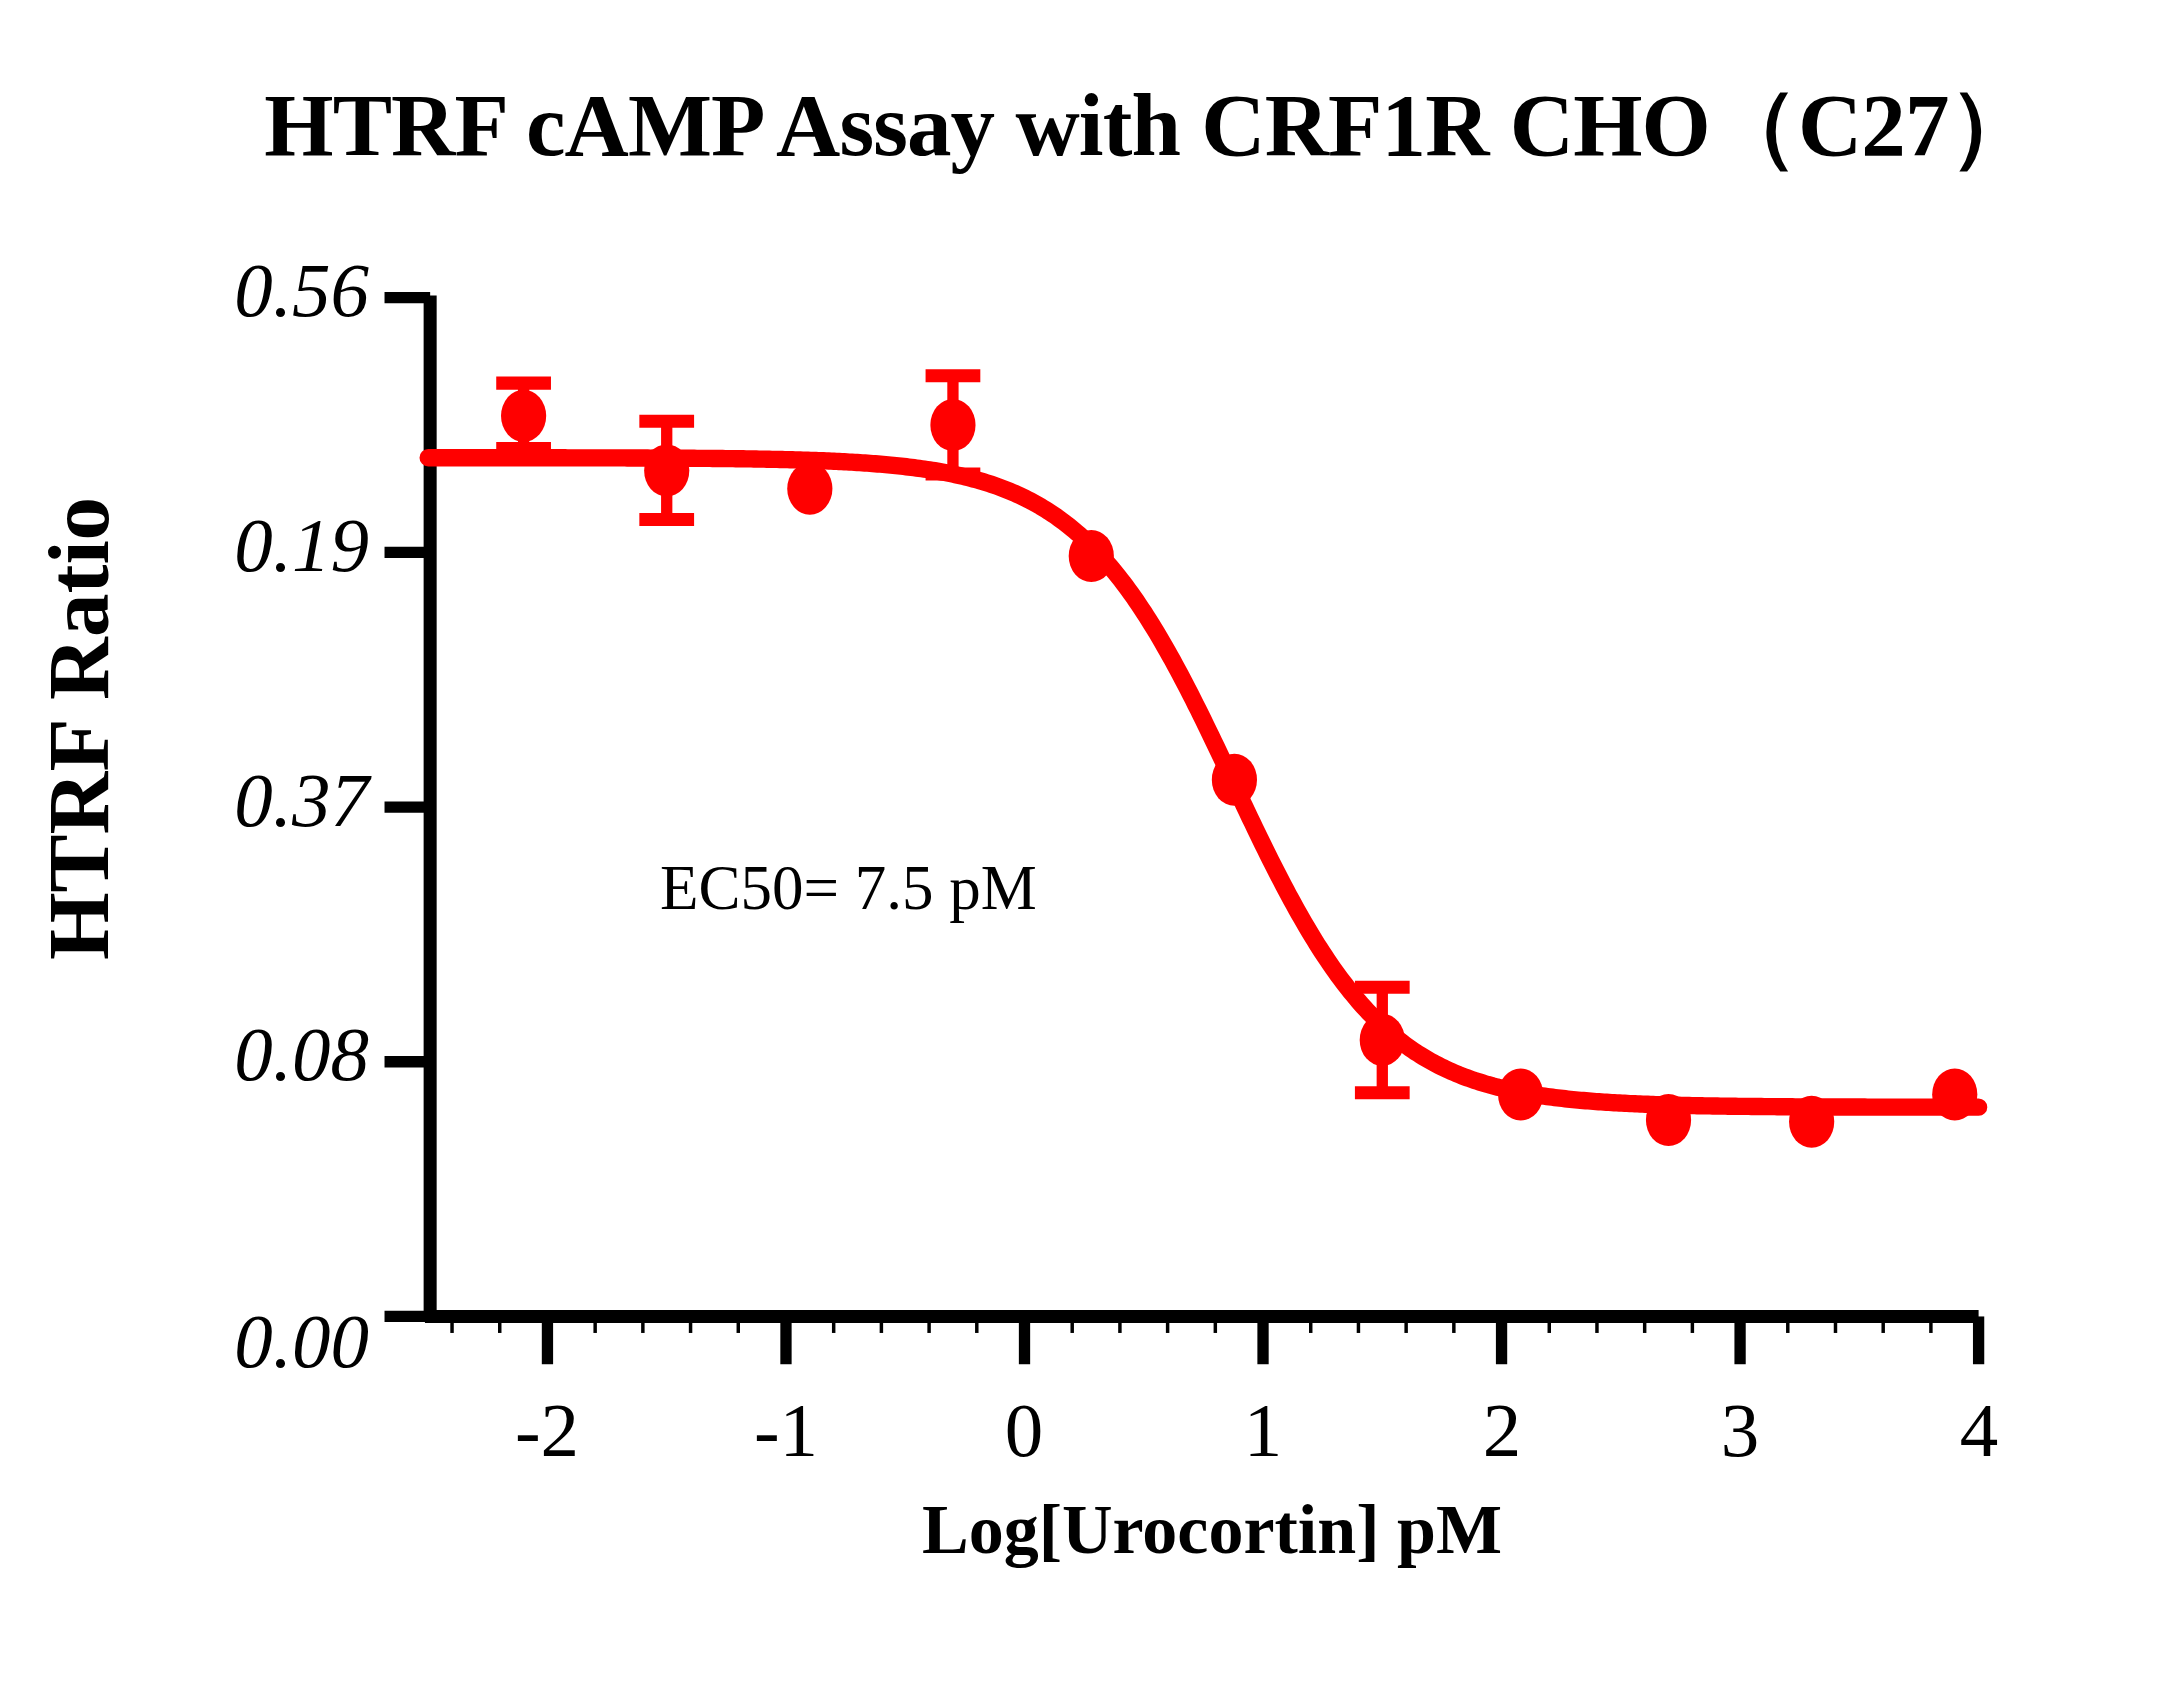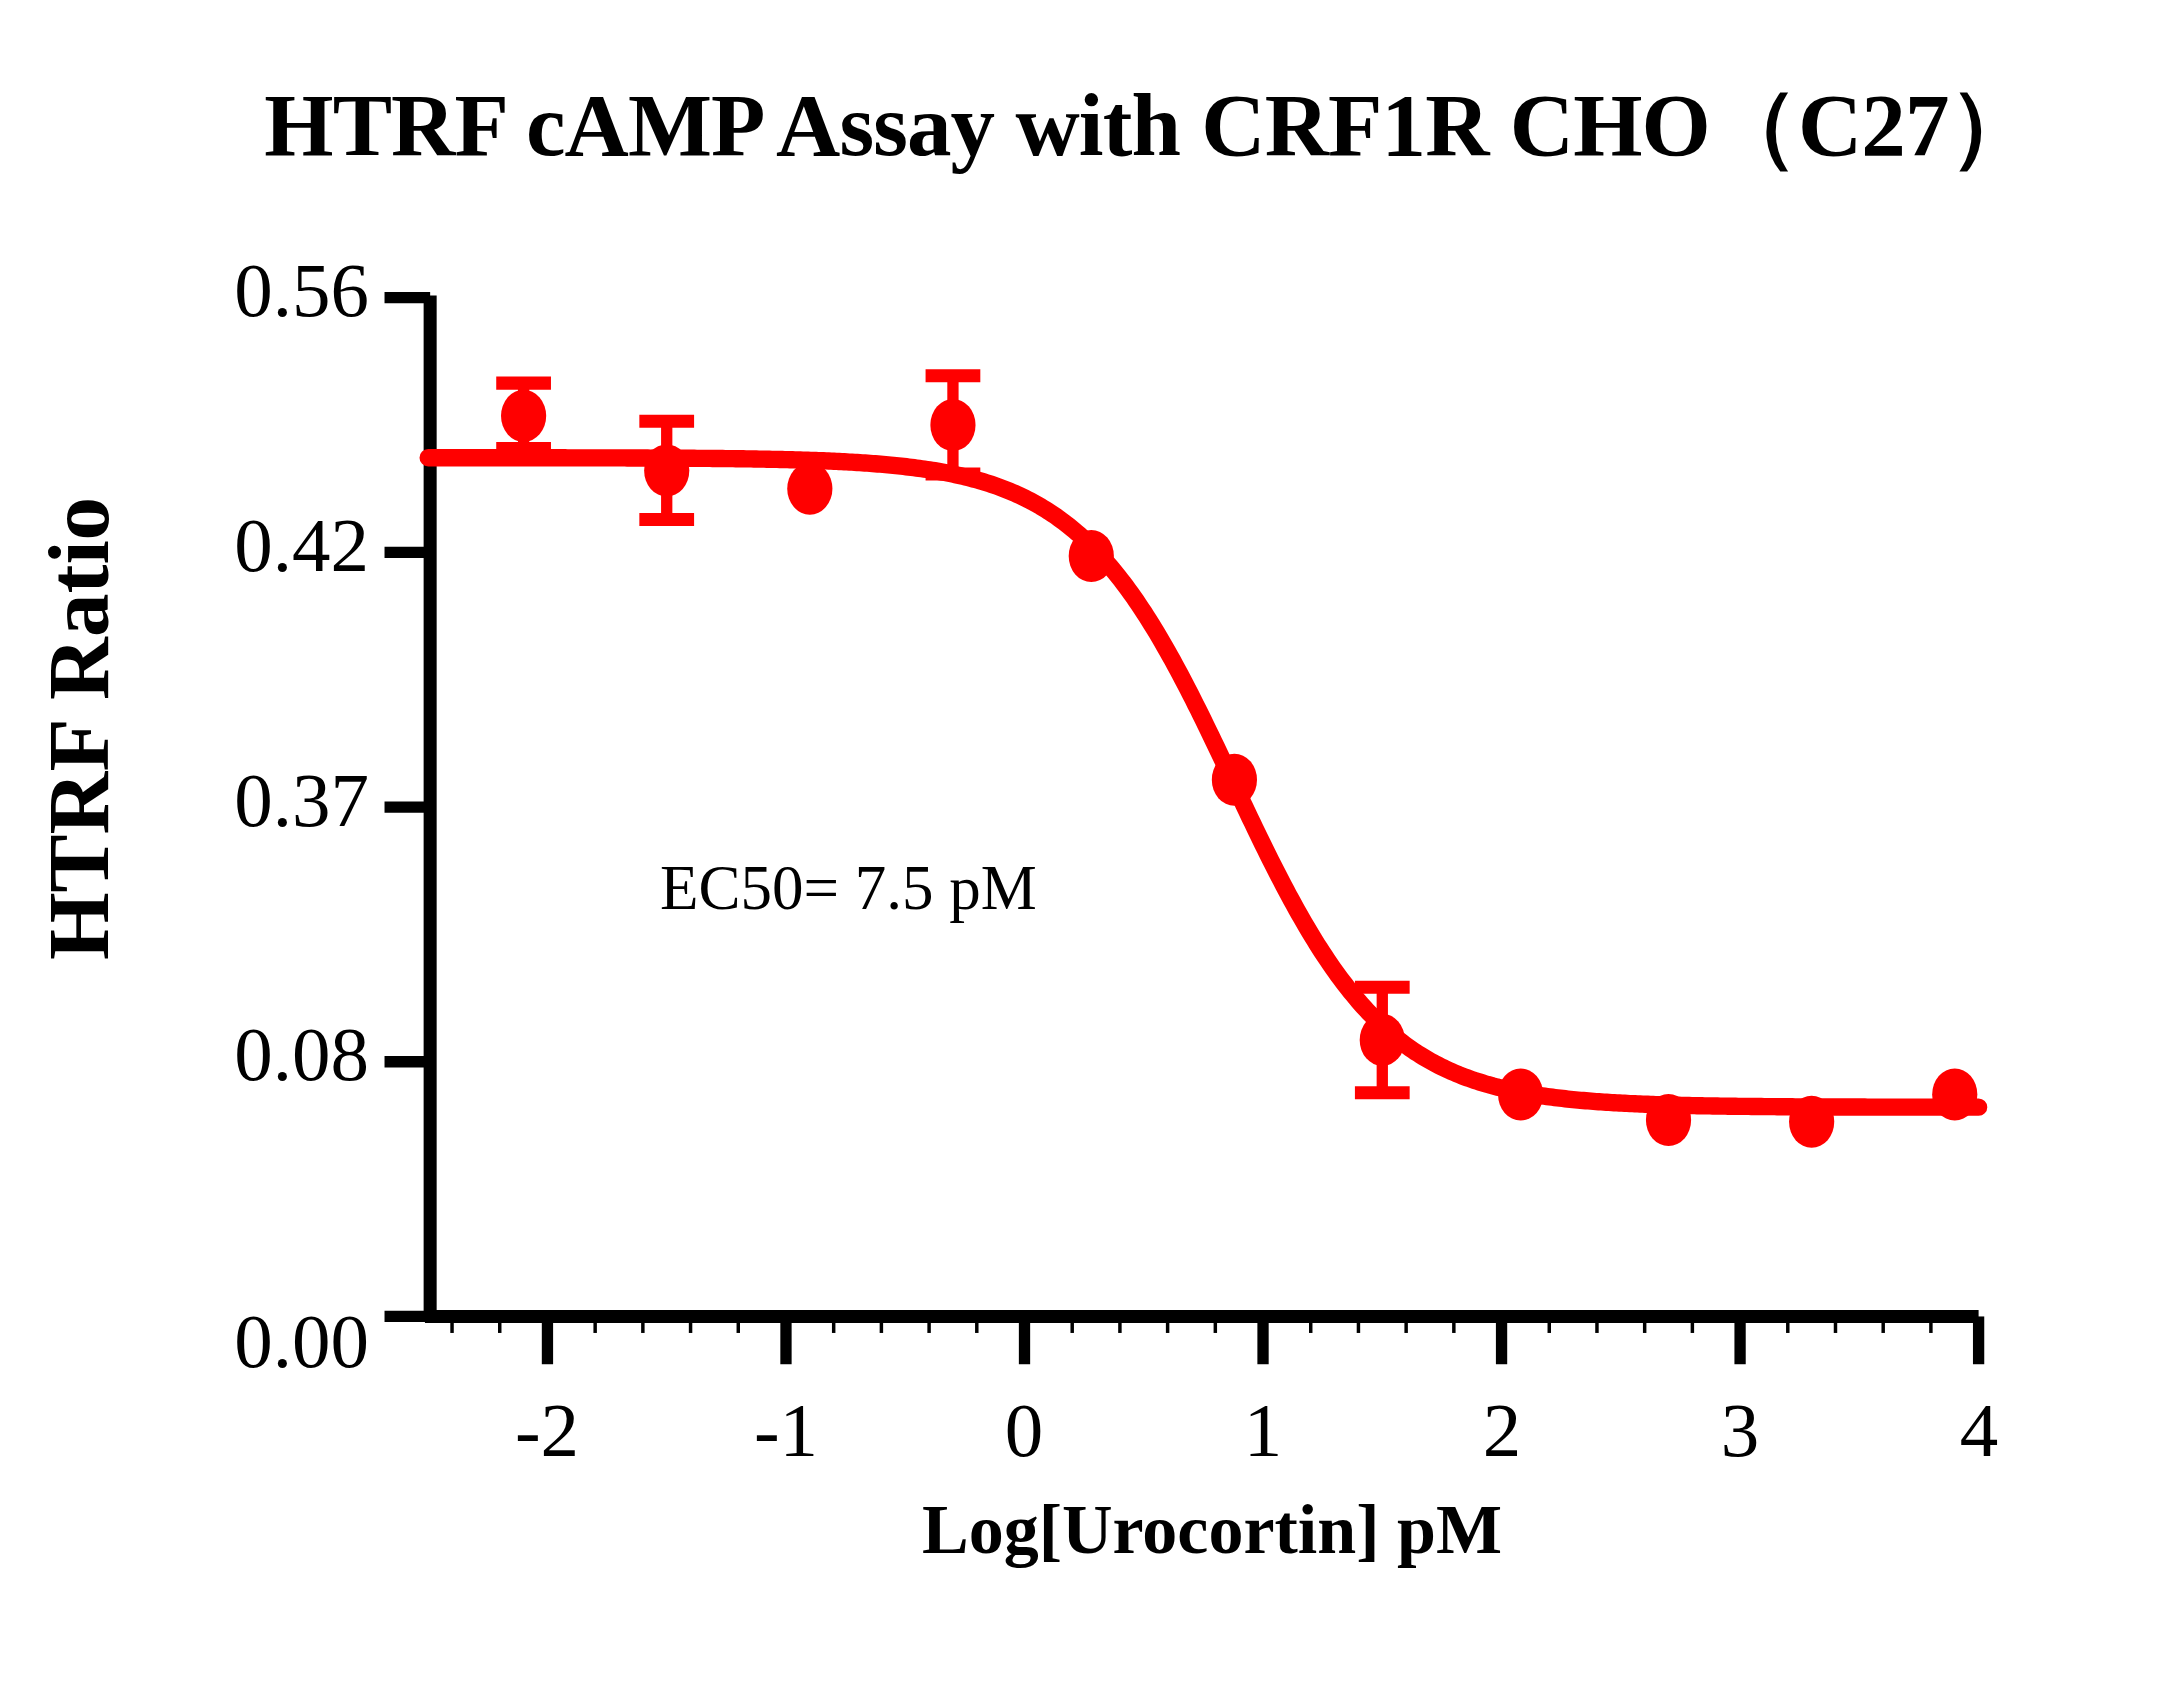--- a/index.html
+++ b/index.html
@@ -9,21 +9,21 @@
   #chart-title{
     position:absolute; left:0; top:65px; width:2301px;
     text-align:center; font-size:89px; font-weight:bold;
     letter-spacing:-0.9px; white-space:nowrap;
   }
 
   #plot-svg{position:absolute;left:0;top:0;}
 
   .axis-tick-label{
     position:absolute; font-size:77px; font-weight:normal;
-    white-space:nowrap; text-align:right;
+    white-space:nowrap; text-align:right;font-style:italic;
   }
   .x-tick-label{
     position:absolute; font-size:77px; text-align:center;
     white-space:nowrap; transform:translateX(-50%);
   }
   #y-axis-title{
     position:absolute; left:-269px; top:678px; width:695px;
     transform:rotate(-90deg); transform-origin:50% 50%;
     text-align:center; font-size:87px; font-weight:bold; white-space:nowrap;
   }
@@ -113,21 +113,21 @@
       <ellipse cx="3840.3" cy="2577.75" rx="52" ry="60" fill="#FF0000"></ellipse>
       <ellipse cx="4169.7" cy="2581.9375" rx="52" ry="60" fill="#FF0000"></ellipse>
       <ellipse cx="4499.1" cy="2519.125" rx="52" ry="60" fill="#FF0000"></ellipse>
     </g>
 </svg>
 
 <div id="y-tick-labels">
     <div class="axis-tick-label" style="right: 1932px; top: 1265px; margin-top: 32px;">0.00</div>
     <div class="axis-tick-label" style="right: 1932px; top: 1010px;">0.08</div>
     <div class="axis-tick-label" style="right: 1932px; top: 756px;">0.37</div>
-    <div class="axis-tick-label" style="right: 1932px; top: 501px;">0.42</div>
+    <div class="axis-tick-label" style="right: 1932px; top: 501px;">0.19</div>
     <div class="axis-tick-label" style="right: 1932px; top: 246px;">0.56</div>
   </div>
 <div id="x-tick-labels">
     <div class="x-tick-label" style="left: 547px; top: 1386px;">-2</div>
     <div class="x-tick-label" style="left: 786px; top: 1386px;">-1</div>
     <div class="x-tick-label" style="left: 1024px; top: 1386px;">0</div>
     <div class="x-tick-label" style="left: 1263px; top: 1386px;">1</div>
     <div class="x-tick-label" style="left: 1502px; top: 1386px;">2</div>
     <div class="x-tick-label" style="left: 1740px; top: 1386px;">3</div>
     <div class="x-tick-label" style="left: 1979px; top: 1386px;">4</div>

